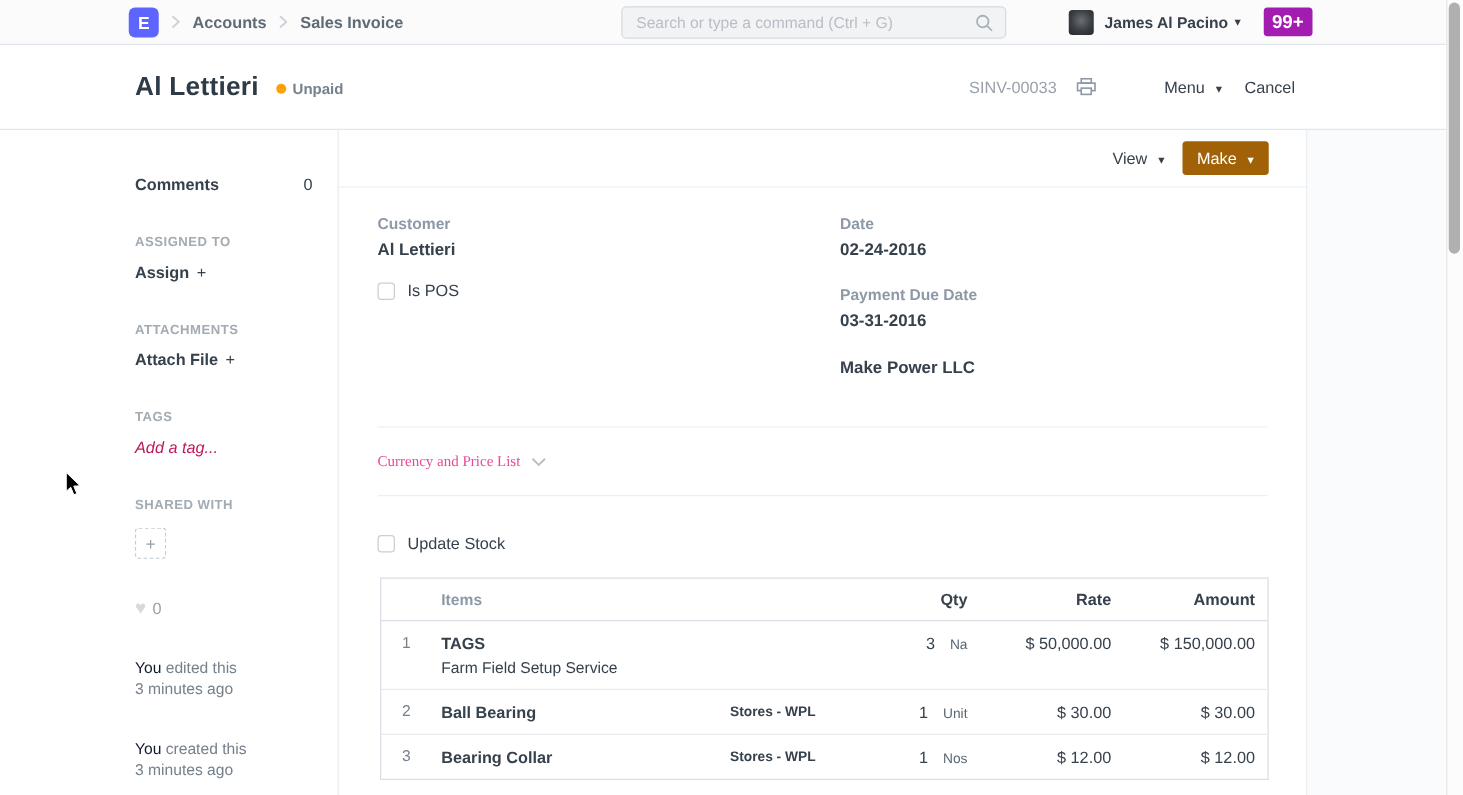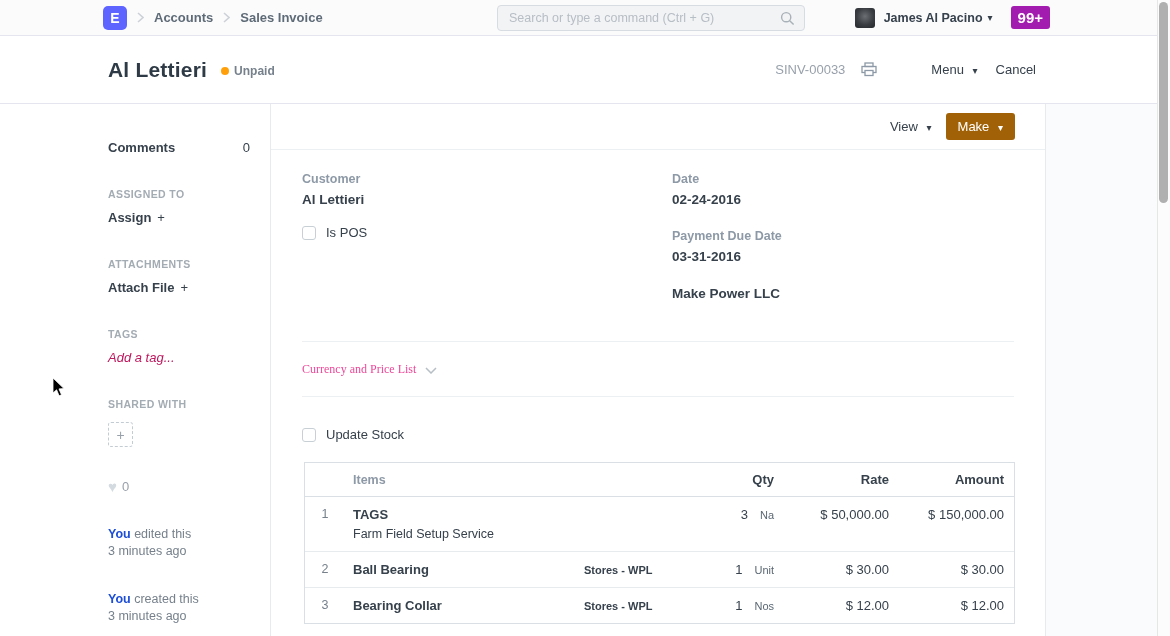--- a/index.html
+++ b/index.html
@@ -70,21 +70,21 @@
   .sb-link .plus { font-weight:400; margin-left:6px; color:#36414c; }
   .tag-placeholder { margin-top:10px; font-size:13px; font-style:italic; color:#be185d; cursor:text; }
   .share-btn {
     margin-top:12px; width:25px; height:25px; border:1px dashed #c4ccd3; border-radius:3px;
     color:#98a1ab; font-size:14px; display:flex; align-items:center; justify-content:center; cursor:pointer;
   }
   .likes { margin-top:31px; display:flex; align-items:center; cursor:pointer; }
   .heart { color:#d3dae0; font-size:15px; margin-right:5px; }
   .like-count { font-size:13px; color:#98a1ab; }
   .activity { margin-top:31px; font-size:12.5px; color:#76818c; line-height:17px; }
-  .activity strong { color:#1d4ed8; font-weight:700; }
+  .activity strong { color:#0f172a; font-weight:400; }
   .main {
     width:776px; background:#fff;
     border-left:1px solid #e8ebee; border-right:1px solid #e8ebee;
   }
   .gutter { flex:1; background:#fafbfc; }
   
   .toolbar {
     height:46px; border-bottom:1px solid #edf0f3; display:flex; align-items:center;
     justify-content:flex-end; padding:0 30px;
   }

